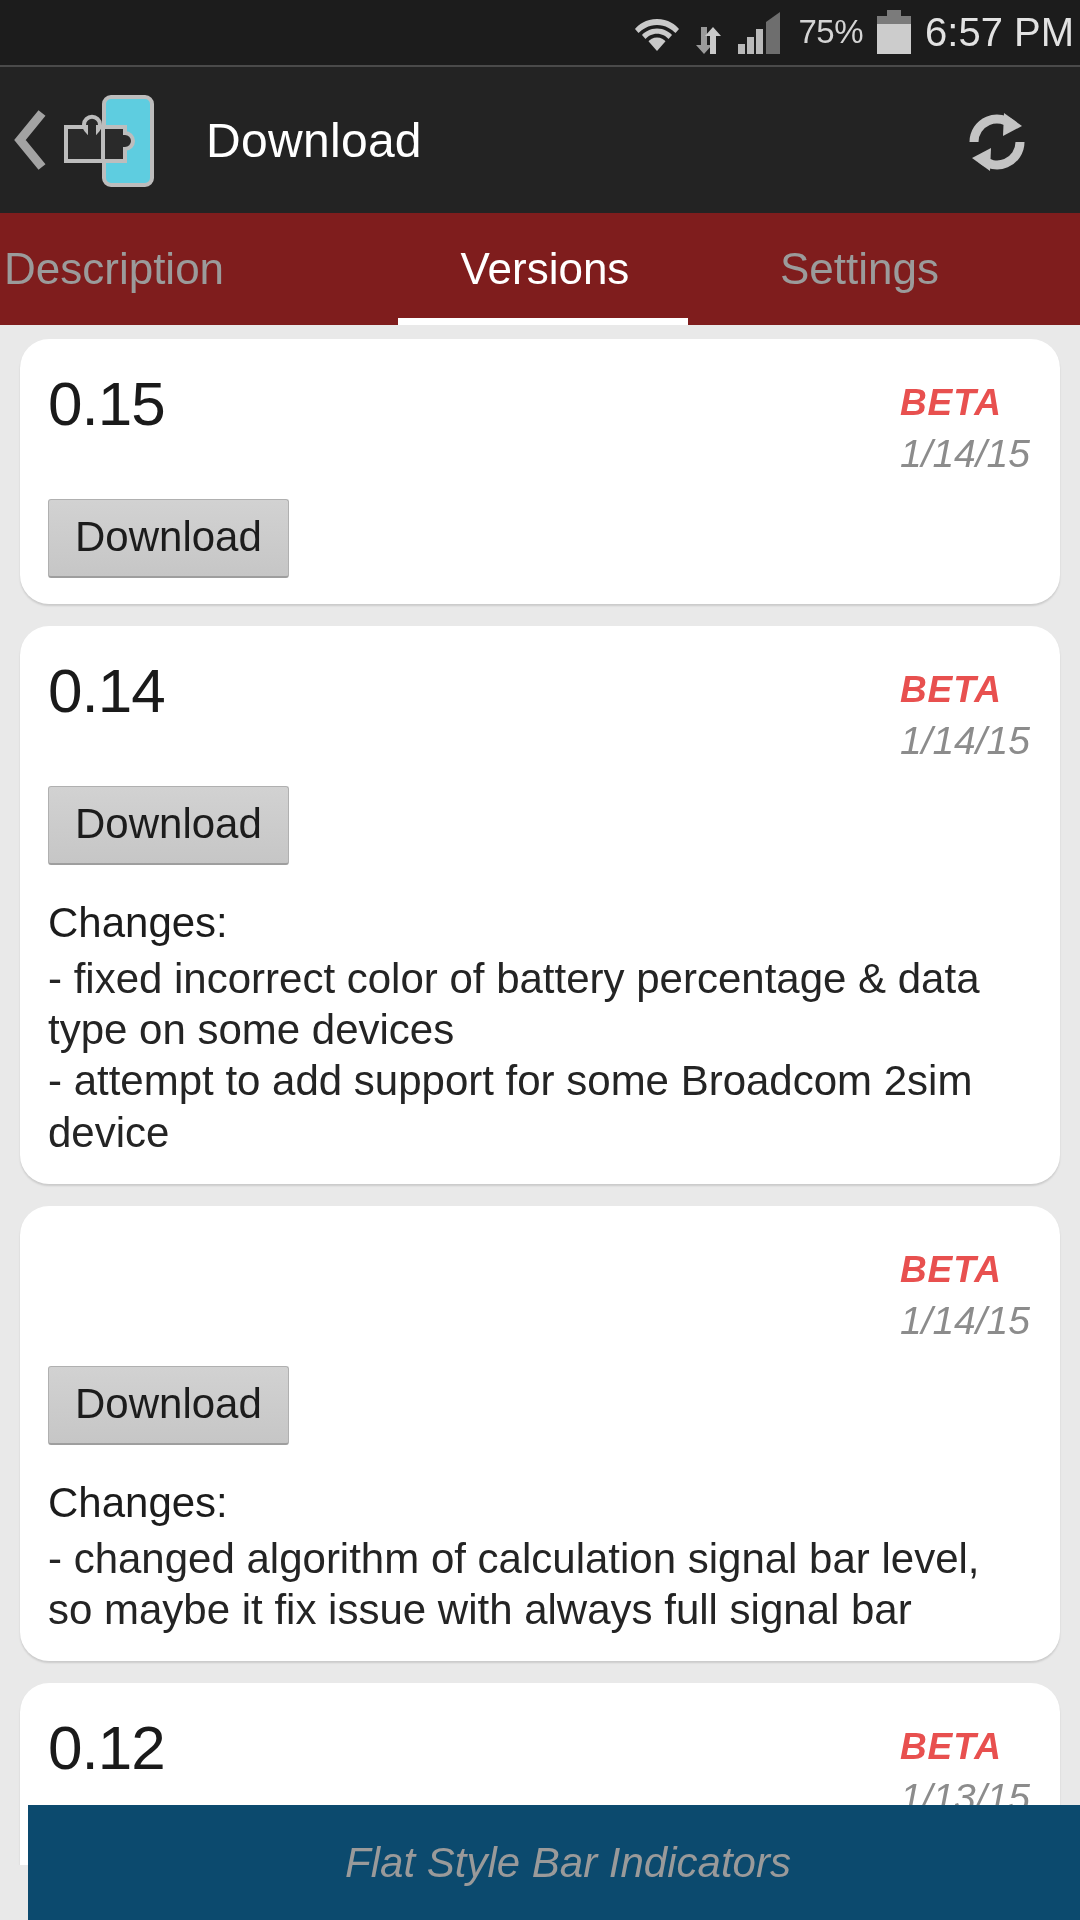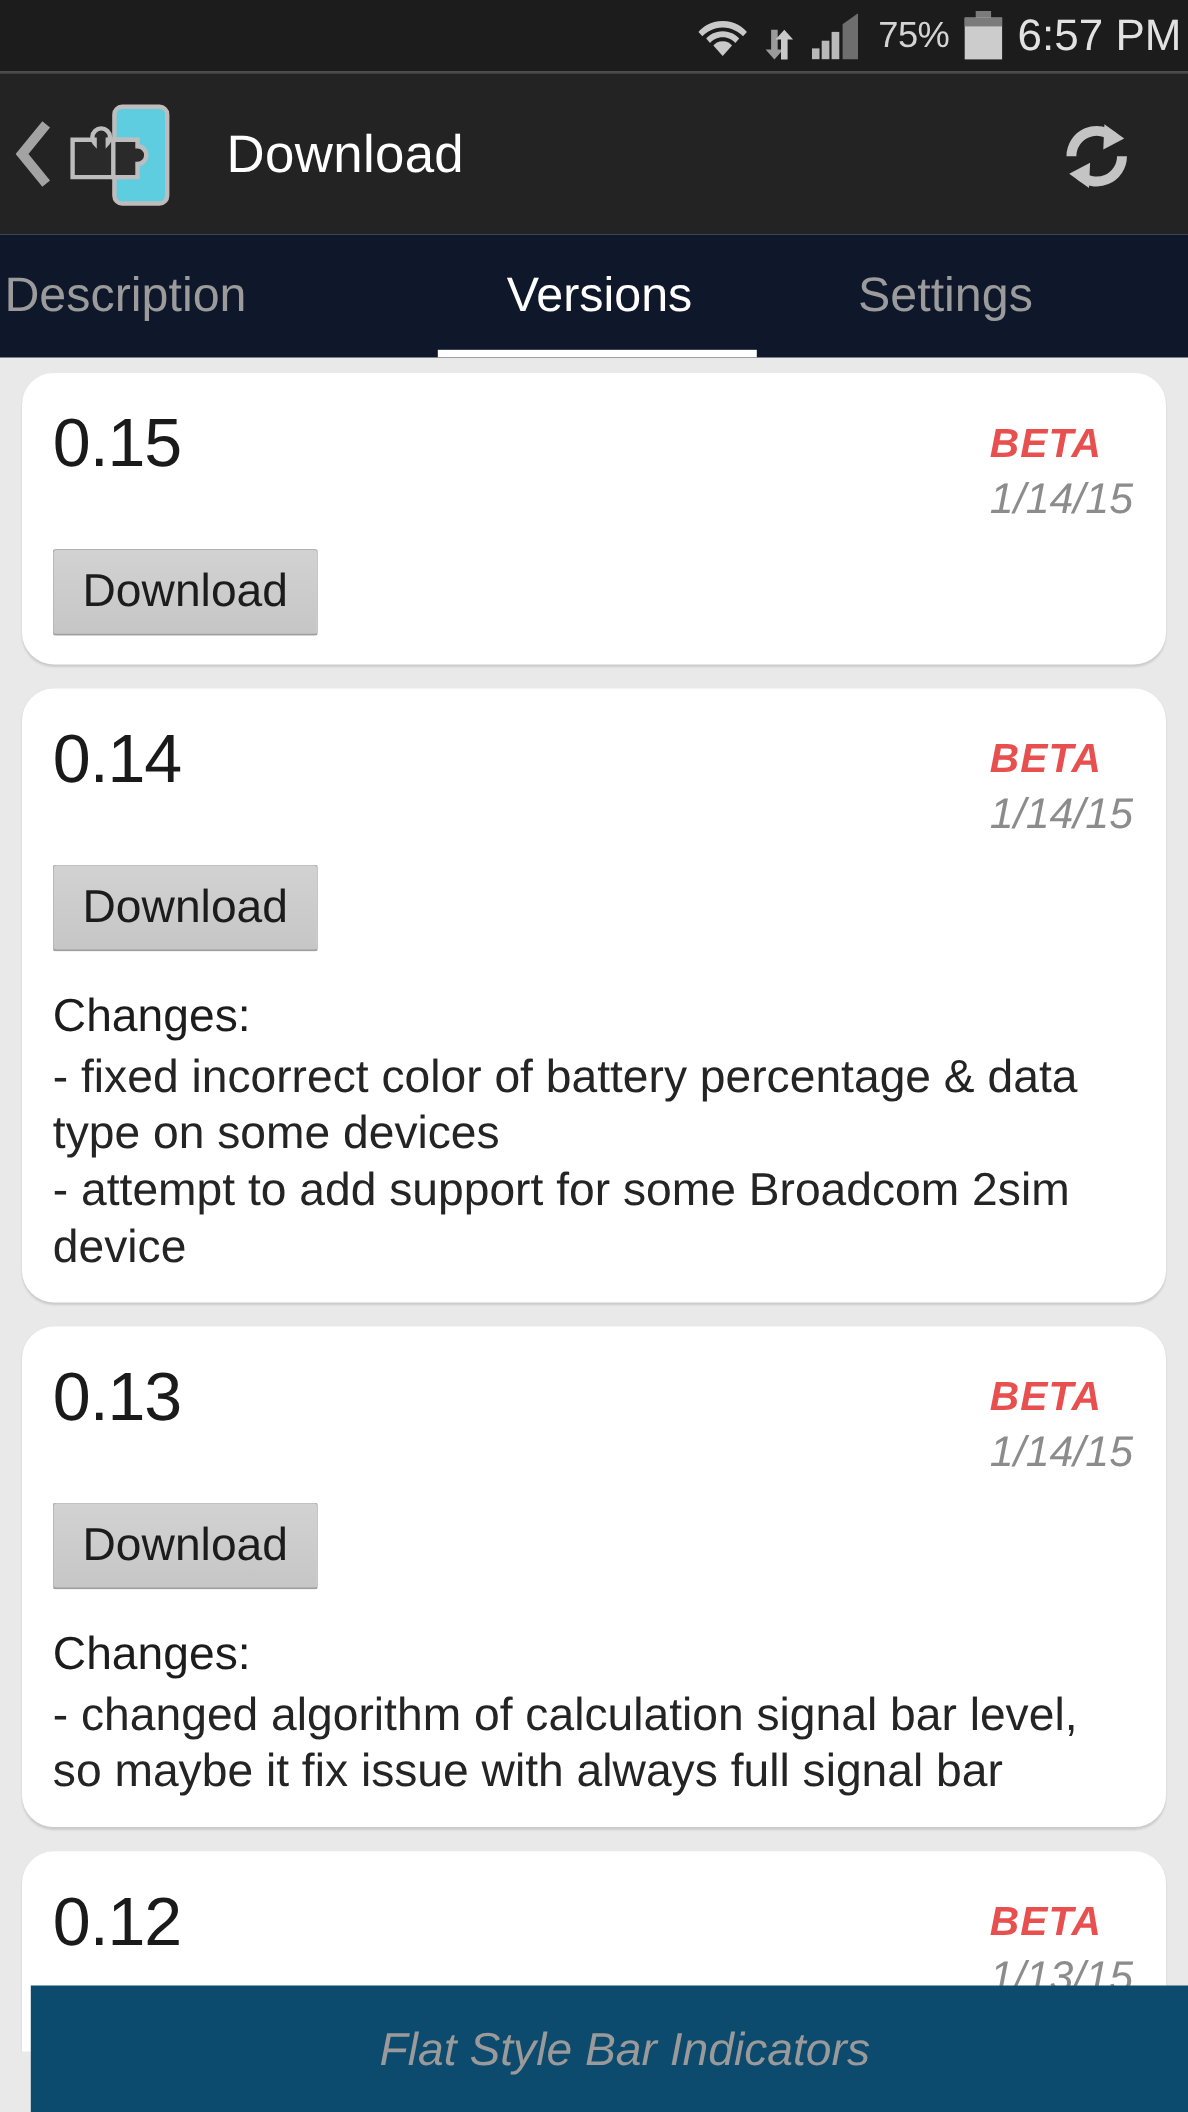--- a/index.html
+++ b/index.html
@@ -35,21 +35,21 @@
   }
   .back-chevron { width:46px; height:90px; display:flex; align-items:center; justify-content:center; }
   .app-icon { width:100px; height:95px; position:relative; margin-left:2px; }
   .ab-title { color:#ffffff; font-size:48px; margin-left:50px; letter-spacing:0.3px; }
   .ab-tri { position:absolute; left:470px; top:160px; width:0; height:0;
             border-left:38px solid transparent; border-bottom:40px solid #8e8e8e; }
   .refresh-btn { position:absolute; right:44px; top:36px; width:78px; height:78px; }
 
   
   .tabs {
-    position:relative; height:112px; background:#0f172a;
+    position:relative; height:112px; background:#7f1d1d;
     display:flex; align-items:center; overflow:hidden;
   }
   .tab { flex:0 0 auto; text-align:center; font-size:44px; position:relative; height:112px;
          display:flex; align-items:center; justify-content:center; }
   .tab.t-desc { width:400px; color:#9b9b9b; justify-content:flex-start; padding-left:4px;}
   .tab.t-ver  { width:290px; color:#ffffff; }
   .tab.t-set  { width:400px; color:#9b9b9b; justify-content:flex-start; padding-left:90px;}
   .tab-underline { position:absolute; bottom:0; left:398px; width:290px; height:7px; background:#ffffff; }
 
   
@@ -191,21 +191,20 @@
         </div>
       </div>
       <div class="dl-btn">Download</div>
       <div class="changes-title">Changes:</div>
       <div class="changes-body">- fixed incorrect color of battery percentage &amp; data type on some devices
 - attempt to add support for some Broadcom 2sim device</div>
     </div>
 
     <div class="card">
       <div class="card-head">
-        <div class="ver-num">0.13</div>
         <div class="meta">
           <div class="beta">BETA</div>
           <div class="date">1/14/15</div>
         </div>
       </div>
       <div class="dl-btn">Download</div>
       <div class="changes-title">Changes:</div>
       <div class="changes-body">- changed algorithm of calculation signal bar level, so maybe it fix issue with always full signal bar</div>
     </div>
 

